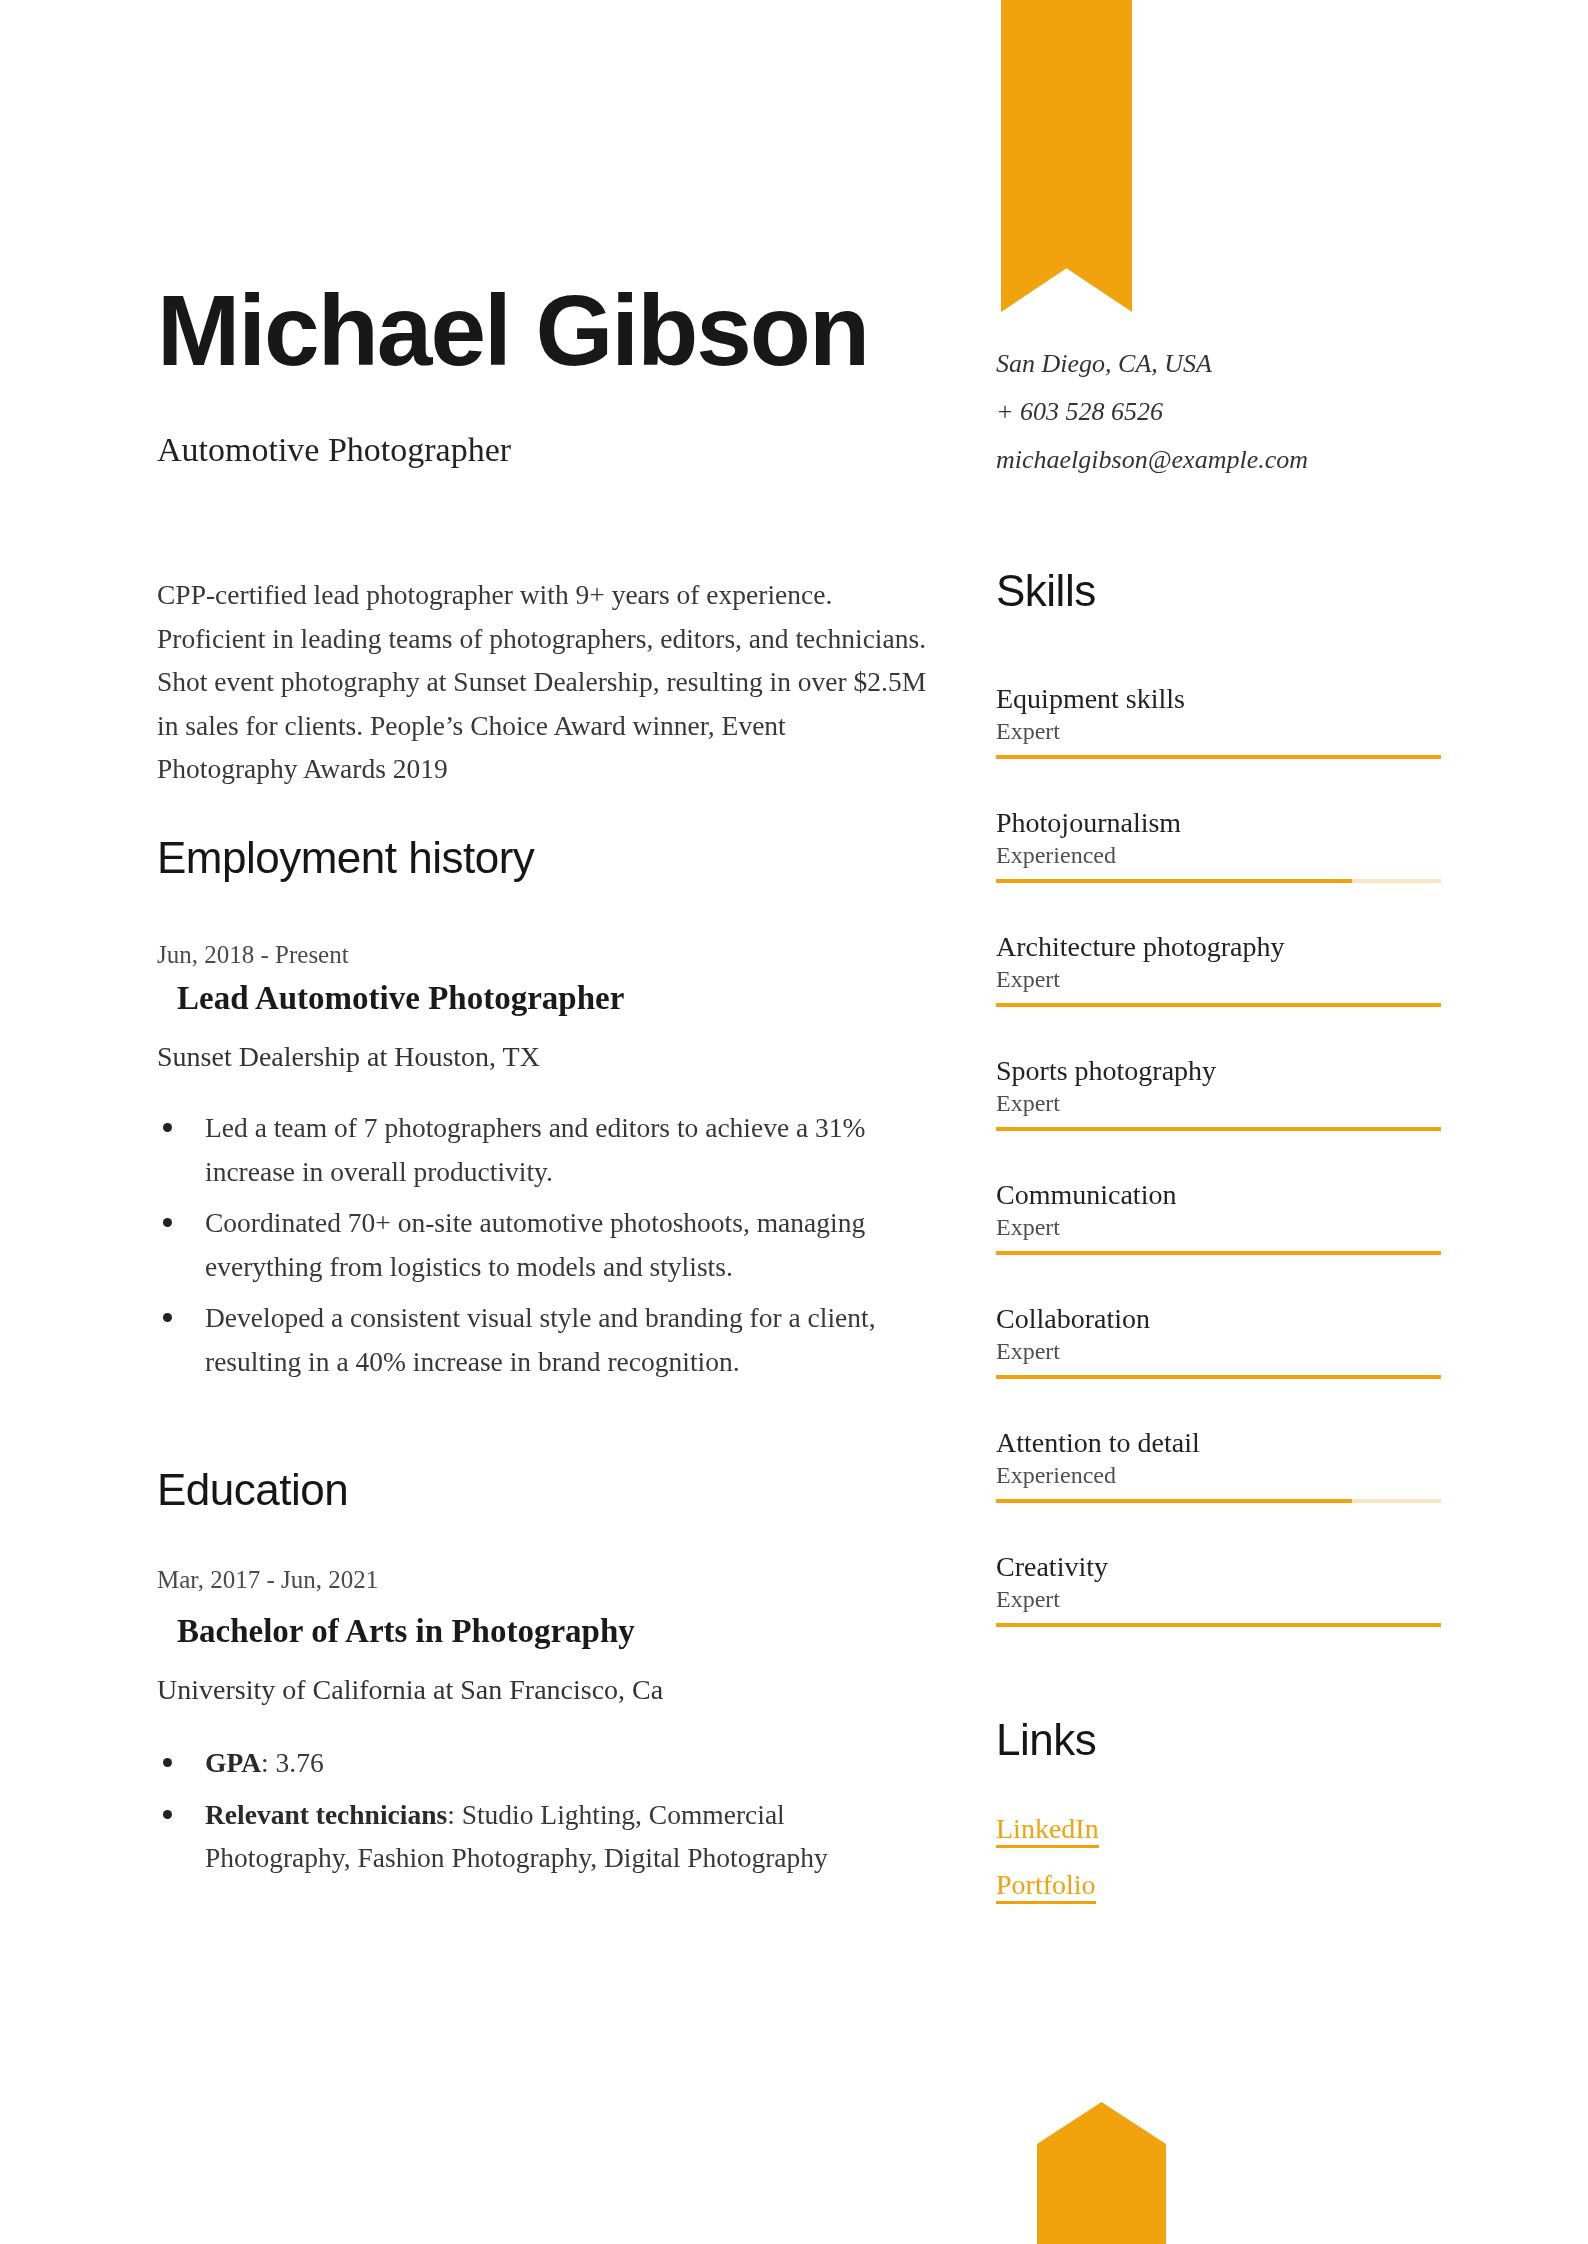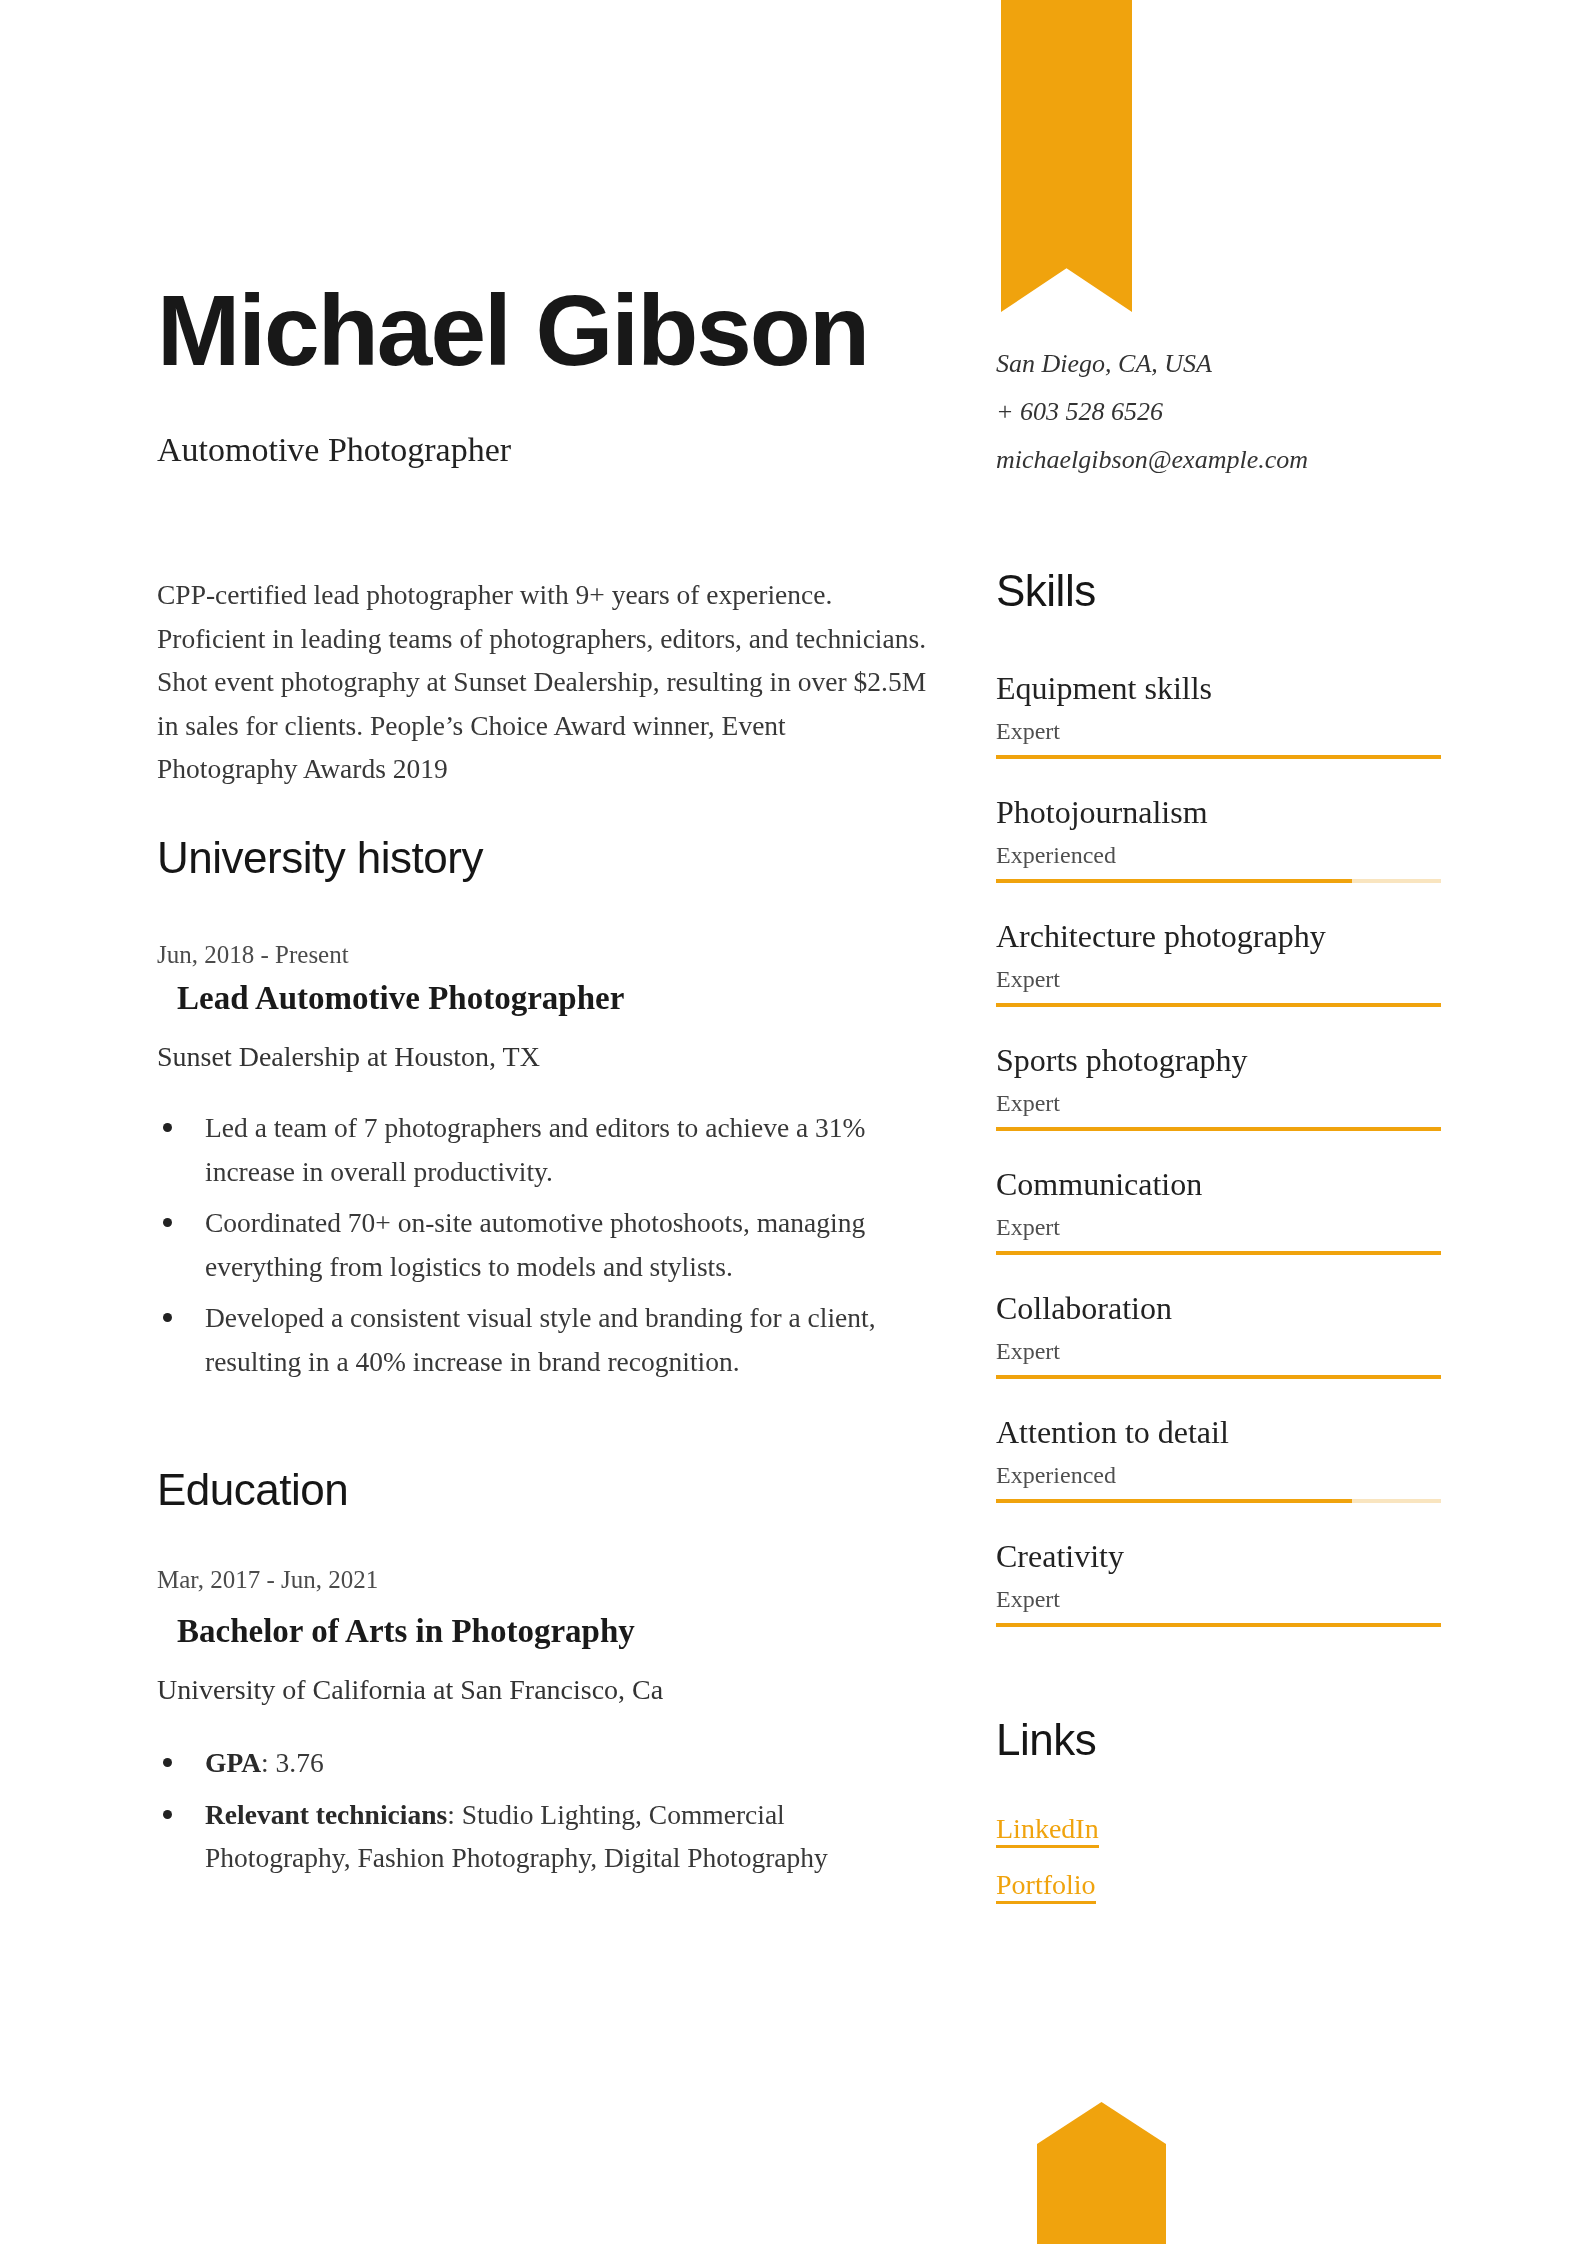--- a/index.html
+++ b/index.html
@@ -69,21 +69,21 @@
     width:9px;height:9px;border-radius:50%;background:#222;
   }
   ul.bullets li b{font-weight:700;color:#2a2a2a;}
 
   
   .contact{left:996px;top:348px;width:460px;font-style:italic;font-size:26px;color:#333;}
   .contact div{line-height:31px;margin-bottom:17px;}
 
   .skills-list{left:996px;top:663px;width:445px;}
   .skill{position:relative;height:124px;width:445px;}
-  .skill-name{position:absolute;top:7px;font-size:32px;color:#222;line-height:1.15;}
+  .skill-name{position:absolute;top:20px;font-size:28px;color:#222;line-height:1.15;}
   .skill-level{position:absolute;top:55px;font-size:24px;color:#4f4f4f;line-height:1.15;}
   .skill-bar{position:absolute;top:92px;left:0;width:445px;height:4px;background:var(--accent-light);}
   .skill-fill{height:4px;background:var(--accent);width:100%;}
 
   .link{
     display:inline-block;
     font-size:28px;line-height:1.15;
     color:var(--accent);
     text-decoration:none;
     border-bottom:3px solid var(--accent);
@@ -103,21 +103,21 @@
   <div class="abs name">Michael Gibson</div>
 
   <div class="abs contact">
     <div>San Diego, CA, USA</div>
     <div>+ 603 528 6526</div>
     <div>michaelgibson@example.com</div>
   </div>
 
   <div class="abs summary">CPP-certified lead photographer with 9+ years of experience. Proficient in leading teams of photographers, editors, and technicians. Shot event photography at Sunset Dealership, resulting in over $2.5M in sales for clients. People’s Choice Award winner, Event Photography Awards 2019</div>
 
-  <div class="abs h-sans" style="left:157px;top:832px;">University history</div>
+  <div class="abs h-sans" style="left:157px;top:832px;">Employment history</div>
   <div class="abs dates" style="left:157px;top:940px;">Jun, 2018 - Present</div>
   <div class="abs job-title" style="left:157px;top:979px;">Lead Automotive Photographer</div>
   <div class="abs org" style="left:157px;top:1040px;">Sunset Dealership at Houston, TX</div>
   <ul class="abs bullets" style="left:157px;top:1106px;">
 
       <li>Led a team of 7 photographers and editors to achieve a 31% increase in overall productivity.</li>
 
       <li>Coordinated 70+ on-site automotive photoshoots, managing everything from logistics to models and stylists.</li>
 
       <li>Developed a consistent visual style and branding for a client, resulting in a 40% increase in brand recognition.</li>

